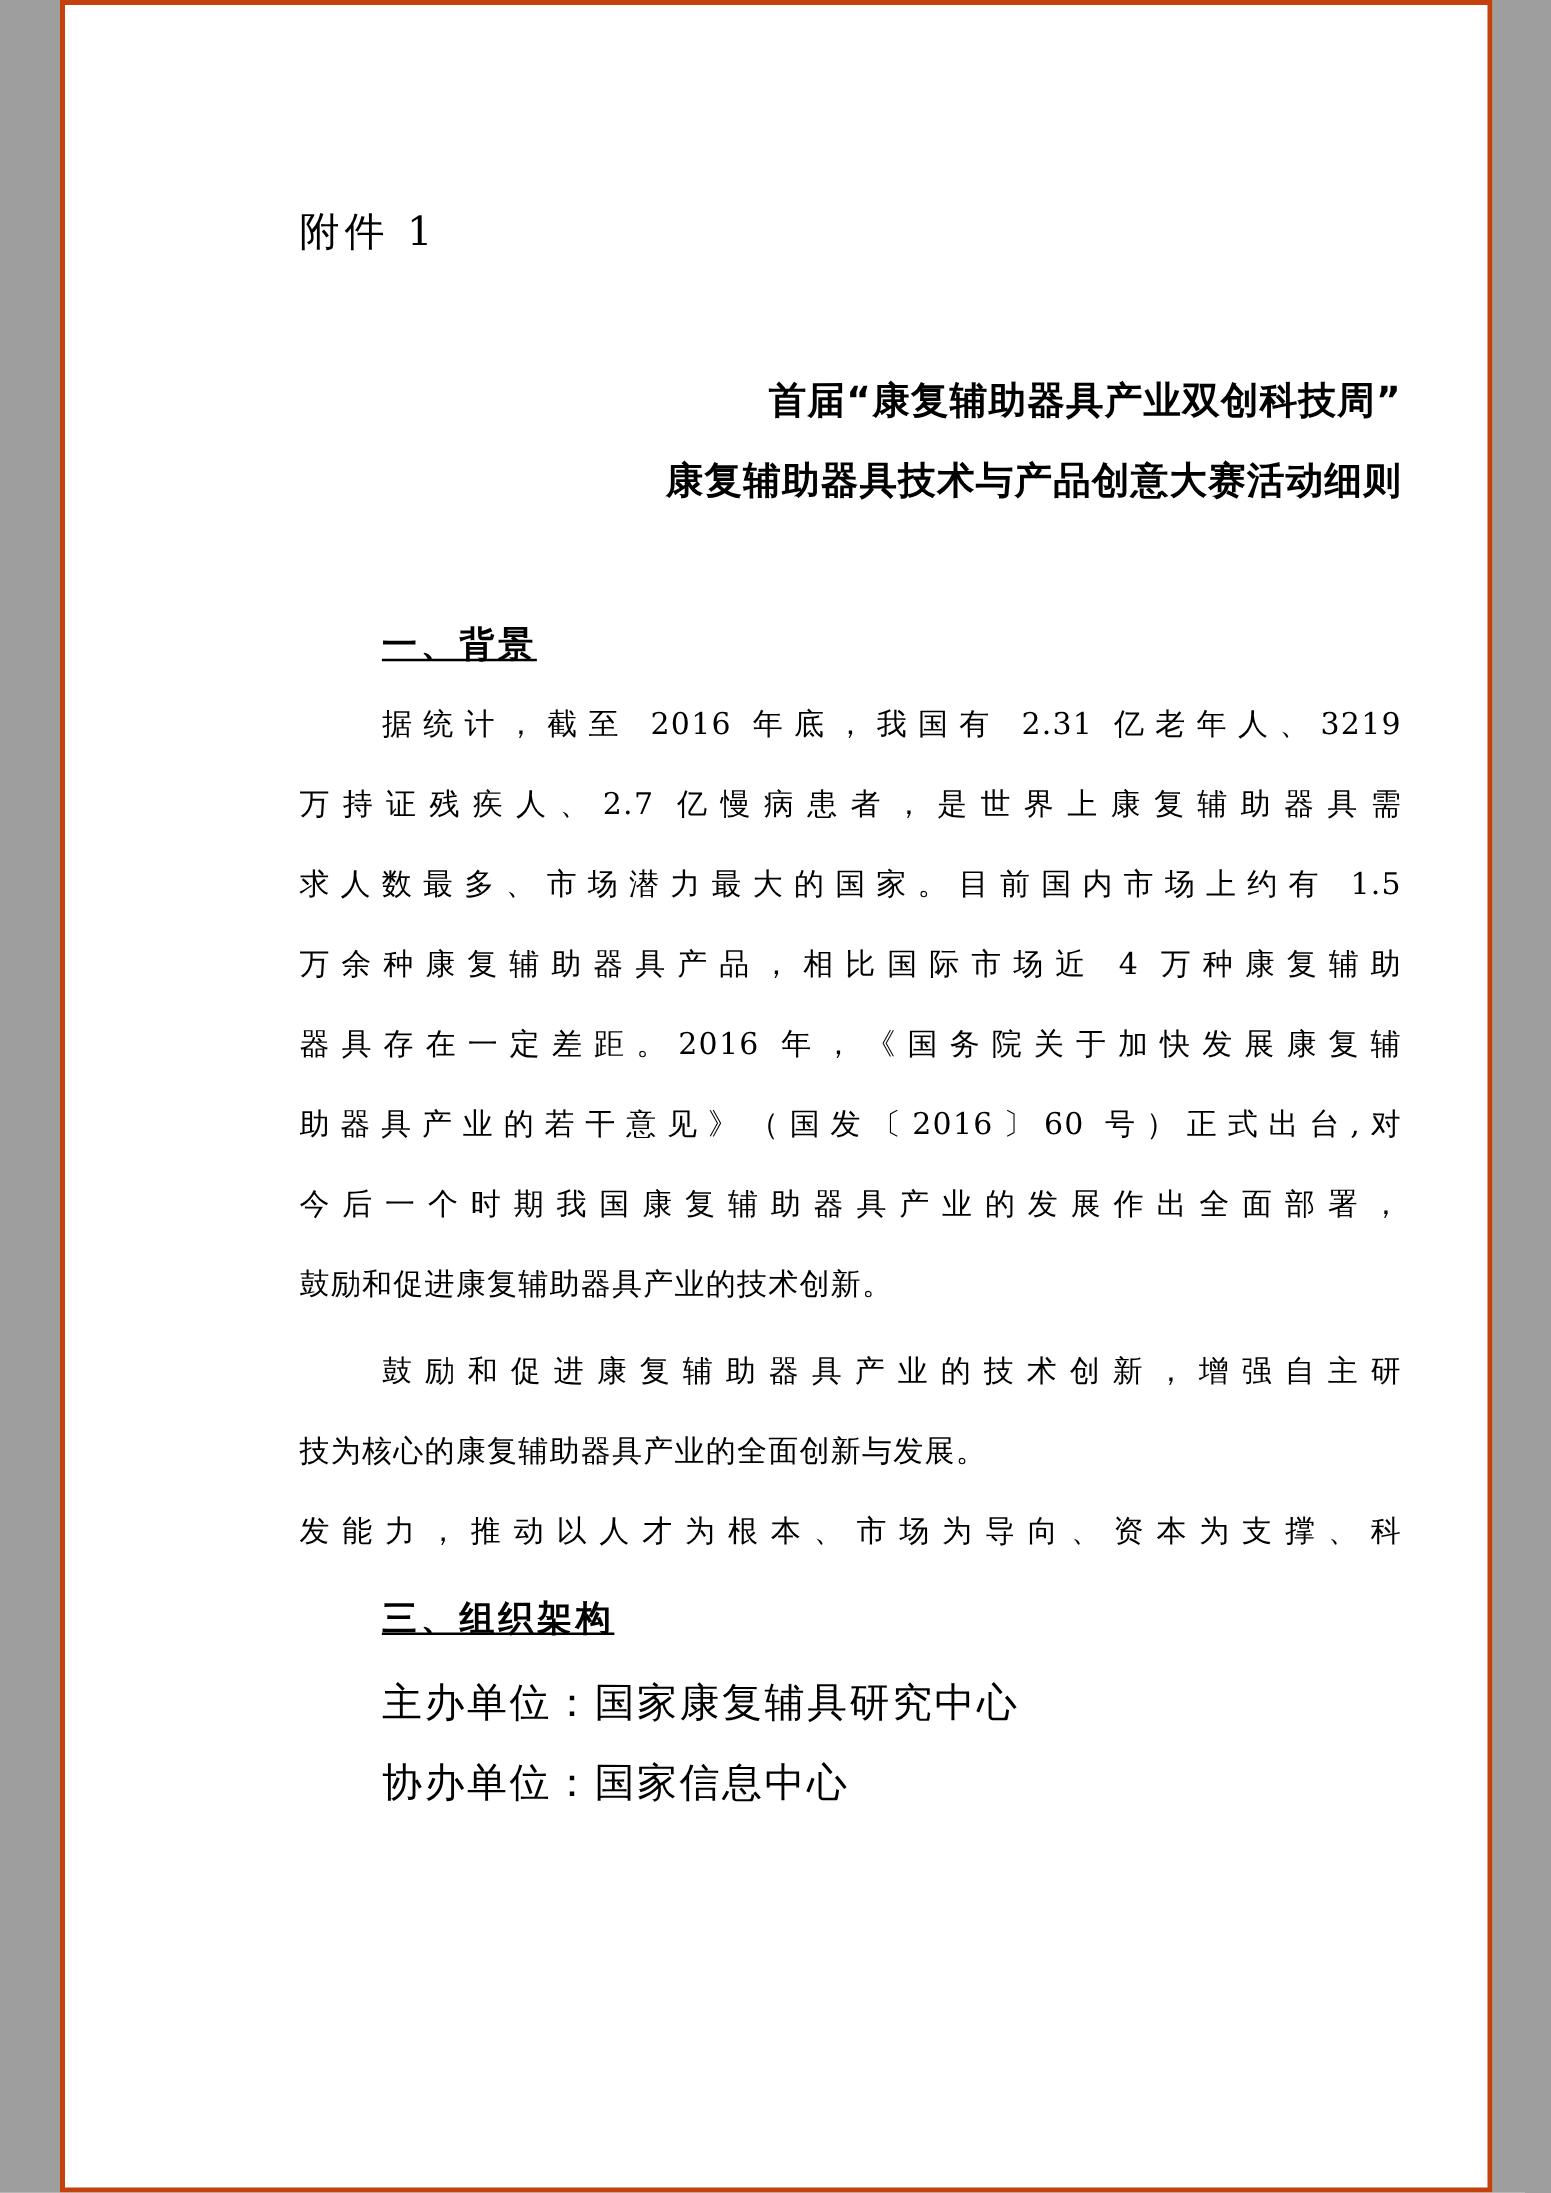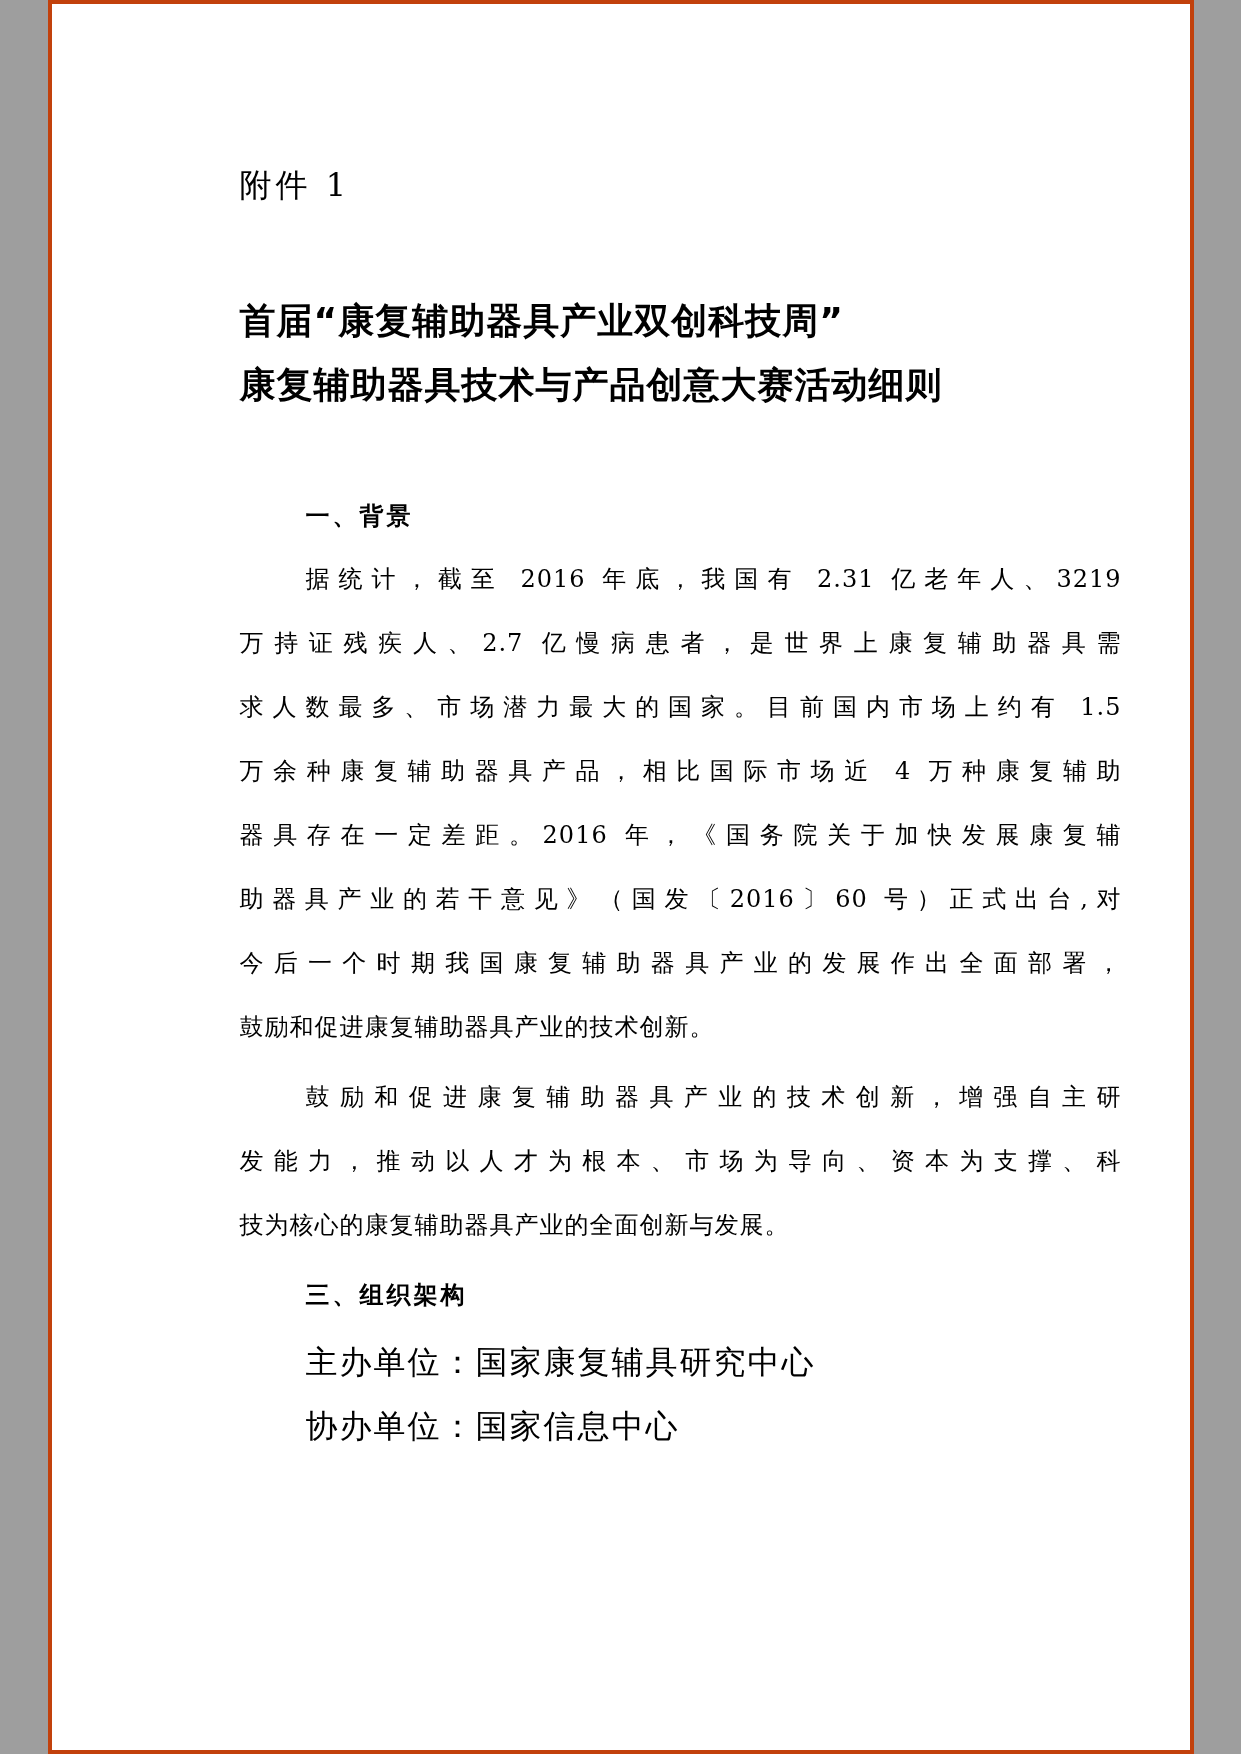--- a/index.html
+++ b/index.html
@@ -26,35 +26,36 @@
   }
   .attachment {
     font-size: 32px;
     line-height: 44px;
     letter-spacing: 4px;
     text-align: left;
   }
   .doc-title {
     font-family: "DejaVu Sans", "Liberation Sans", sans-serif;
     font-weight: bold;
-    font-size: 36px;
+    font-size: 30px;
     line-height: 64px;
-    text-align: left;
+    text-align: right;
     letter-spacing: 1px;
   }
   .doc-title.first {
     margin-top: 82px;
   }
   .sec-heading {
     font-family: "DejaVu Sans", "Liberation Sans", sans-serif;
     font-weight: bold;
-    font-size: 24px;
+    font-size: 28px;
     line-height: 48px;
     padding-left: 66px;
     letter-spacing: 3px;
+    text-decoration: underline;
   }
   .sec-heading.h1 { margin-top: 75px; }
   .sec-heading.h2 { margin-top: 14px; }
   .sec-heading.h3 { margin-top: 14px; }
   .para { margin-top: 7px; }
   .para.p2 { margin-top: 6px; }
   .bline {
     font-size: 24px;
     line-height: 64px;
     letter-spacing: 1px;
@@ -96,22 +97,22 @@
       <div class="bline jline">万余种康复辅助器具产品，相比国际市场近 4 万种康复辅助</div>
       <div class="bline jline">器具存在一定差距。2016 年，《国务院关于加快发展康复辅</div>
       <div class="bline jline">助器具产业的若干意见》（国发〔2016〕60 号）正式出台,对</div>
       <div class="bline jline">今后一个时期我国康复辅助器具产业的发展作出全面部署，</div>
       <div class="bline">鼓励和促进康复辅助器具产业的技术创新。</div>
     </div>
 
 
     <div class="para p2">
       <div class="bline jline firstline">鼓励和促进康复辅助器具产业的技术创新，增强自主研</div>
+      <div class="bline">技为核心的康复辅助器具产业的全面创新与发展。</div>
       <div class="bline jline">发能力，推动以人才为根本、市场为导向、资本为支撑、科</div>
-      <div class="bline">技为核心的康复辅助器具产业的全面创新与发展。</div>
     </div>
 
     <div class="sec-heading h3">三、组织架构</div>
 
     <div class="org-block">
       <div class="org-line">主办单位：国家康复辅具研究中心</div>
       <div class="org-line">协办单位：国家信息中心</div>
 
     </div>
 

